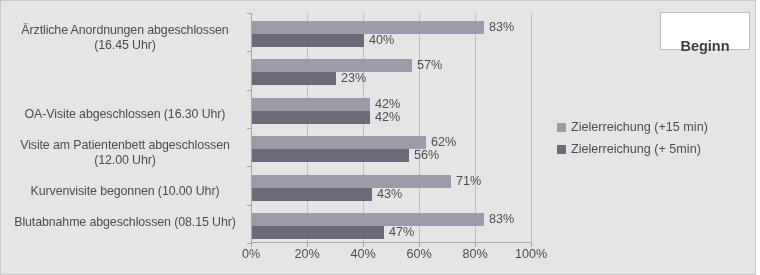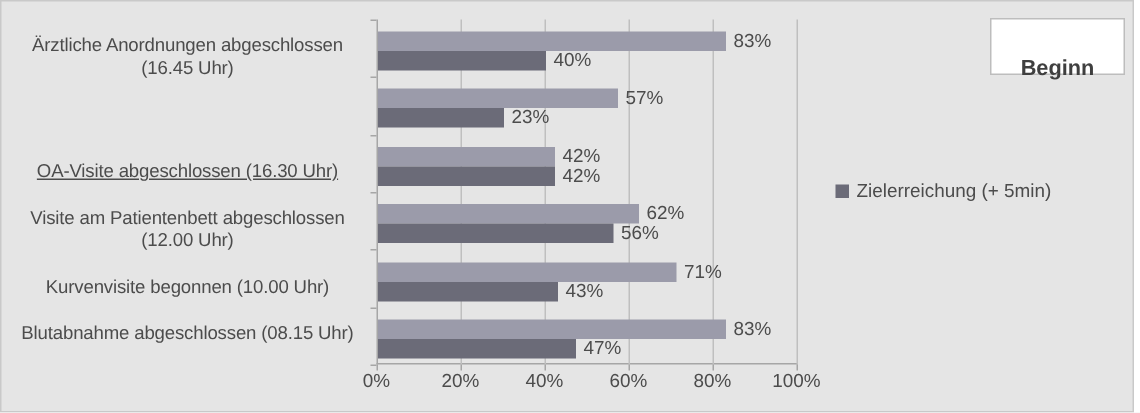--- a/index.html
+++ b/index.html
@@ -163,21 +163,21 @@
     margin-top: 29px;
   }
 </style>
 </head>
 <body>
 
 <div id="chart-frame">
 
   <div id="category-axis">
     <div class="cat-label" style="top:10px;">Ärztliche Anordnungen abgeschlossen (16.45 Uhr)</div>
-    <div class="cat-label" style="top:94px;text-decoration:underline;">OA-Visite abgeschlossen (16.30 Uhr)</div>
+    <div class="cat-label" style="top:94px;">OA-Visite abgeschlossen (16.30 Uhr)</div>
     <div class="cat-label" style="top:125px;">Visite am Patientenbett abgeschlossen (12.00 Uhr)</div>
     <div class="cat-label" style="top:171px;">Kurvenvisite begonnen (10.00 Uhr)</div>
     <div class="cat-label" style="top:202px;">Blutabnahme abgeschlossen (08.15 Uhr)</div>
   </div>
 
   <div id="plot-area">
 
     <div id="axis-line-y"></div>
     <div id="axis-line-x"></div>
 
@@ -238,20 +238,24 @@
     <div class="xlab" style="left:0px;">0%</div>
     <div class="xlab" style="left:56px;">20%</div>
     <div class="xlab" style="left:112px;">40%</div>
     <div class="xlab" style="left:168px;">60%</div>
     <div class="xlab" style="left:224px;">80%</div>
     <div class="xlab" style="left:280px;">100%</div>
   </div>
 
   <div id="legend">
     <div class="legend-item">
+      <span class="legend-swatch s1"></span>
+      <span class="legend-text">Zielerreichung (+15 min)</span>
+    </div>
+    <div class="legend-item">
       <span class="legend-swatch s2"></span>
       <span class="legend-text">Zielerreichung (+ 5min)</span>
     </div>
   </div>
 
   <div id="annotation-beginn">
     <span class="ann-text">Beginn</span>
   </div>
 
 </div>

